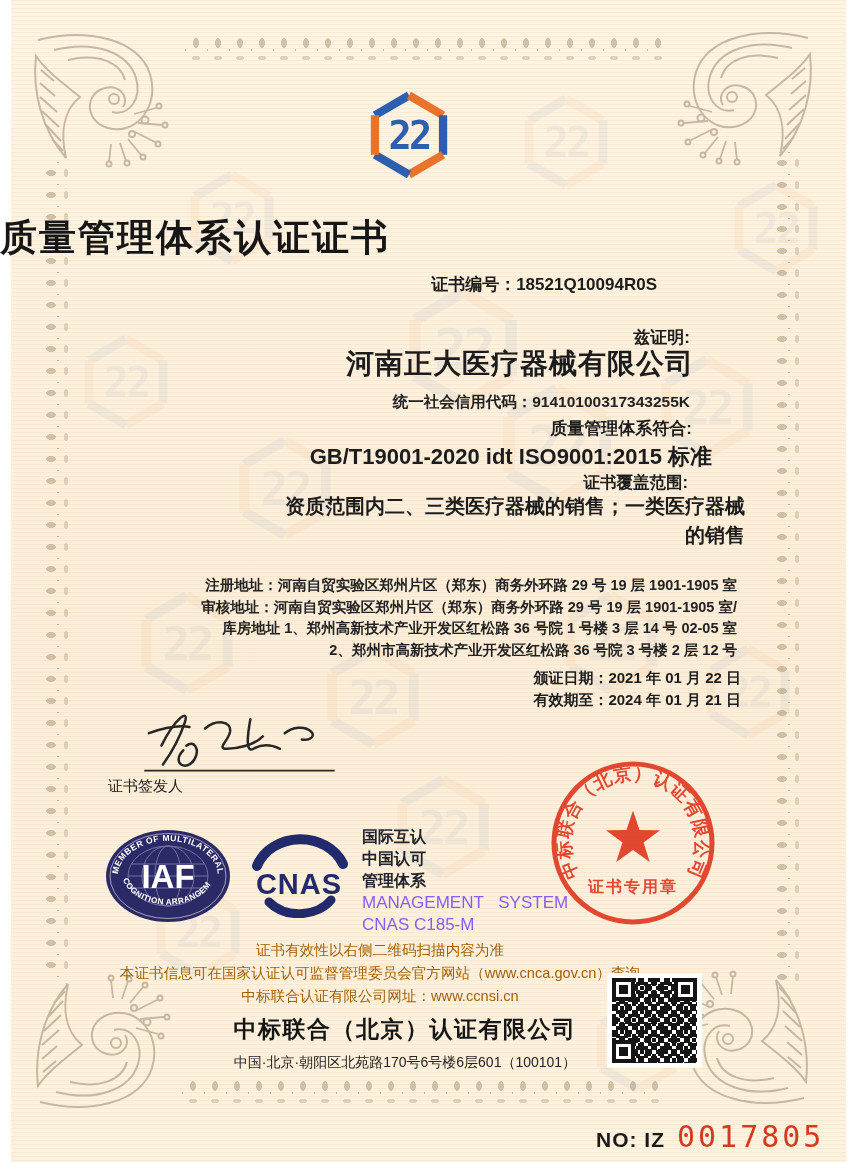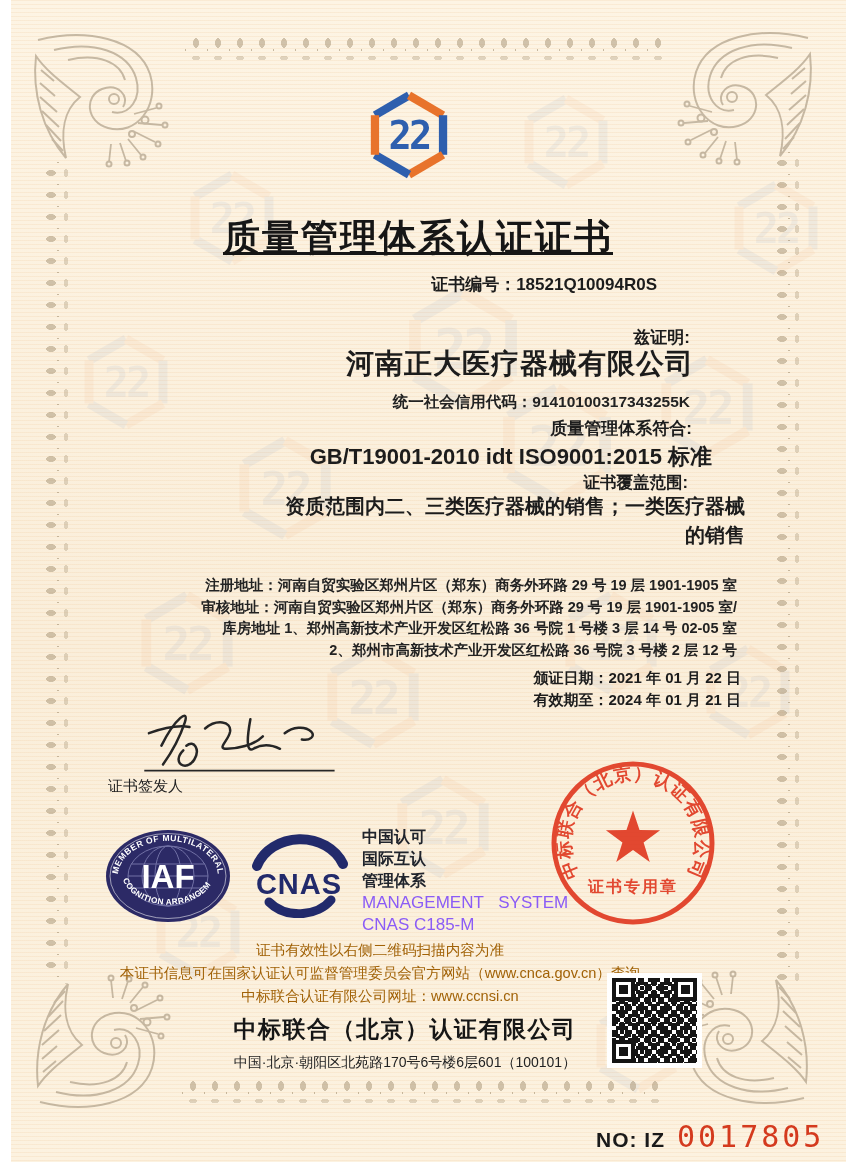--- a/index.html
+++ b/index.html
@@ -54,22 +54,22 @@
   #strip-left   { left:0; top:0; width:11px; height:100%; }
   #strip-right  { right:0; top:0; width:4px; height:100%; }
   #strip-bottom { left:0; bottom:0; width:100%; height:7px; }
 
   
   .content { z-index: 10; }
 
   #org-logo { left: 363px; top: 88px; z-index: 10; }
 
   #title {
-    left: 0; top: 213px; width: 836px; text-align: center;
-    font-size: 37px; font-weight: bold; letter-spacing: 2px; color: #161616; text-decoration: underline;
+    left: 0; top: 213px; width: 836px; 
+    font-size: 37px; font-weight: bold; letter-spacing: 2px; color: #161616;
   }
   #cert-no { top: 273px; right: 193px; font-size: 17px; font-weight: bold; }
 
   .right-a { text-align: right; }
   #stmt        { top: 326px; right: 160px; font-size: 17px;  font-weight: bold; }
   #company     { top: 345px; right: 156px; font-size: 28px;  font-weight: bold; letter-spacing: 1px; }
   #credit      { top: 392px; right: 160px; font-size: 15.5px; font-weight: bold; color:#222; }
   #conform     { top: 417px; right: 158px; font-size: 17px;  font-weight: bold; }
   #standard    { top: 442px; right: 138px; font-size: 22px;  font-weight: bold; }
   #scope-label { top: 472px; right: 162px; font-size: 16.5px; font-weight: bold; }
@@ -227,21 +227,21 @@
 <div id="title" class="abs content">质量管理体系认证证书</div>
 
 <div id="cert-no" class="abs content">
   <span>证书编号：</span><span>18521Q10094R0S</span>
 </div>
 
 <div id="stmt" class="abs content right-a">兹证明:</div>
 <div id="company" class="abs content right-a">河南正大医疗器械有限公司</div>
 <div id="credit" class="abs content right-a">统一社会信用代码：91410100317343255K</div>
 <div id="conform" class="abs content right-a">质量管理体系符合:</div>
-<div id="standard" class="abs content right-a">GB/T19001-2010 idt ISO9001:2015 标准</div>
+<div id="standard" class="abs content right-a">GB/T19001-2020 idt ISO9001:2015 标准</div>
 <div id="scope-label" class="abs content right-a">证书覆盖范围:</div>
 <div id="scope" class="abs content right-a">
   <div>资质范围内二、三类医疗器械的销售；一类医疗器械</div>
   <div>的销售</div>
 </div>
 
 <div id="addresses" class="abs content right-a">
   <div>注册地址：河南自贸实验区郑州片区（郑东）商务外环路 29 号 19 层 1901-1905 室</div>
   <div>审核地址：河南自贸实验区郑州片区（郑东）商务外环路 29 号 19 层 1901-1905 室/</div>
   <div>库房地址 1、郑州高新技术产业开发区红松路 36 号院 1 号楼 3 层 14 号 02-05 室</div>
@@ -288,22 +288,22 @@
   <text x="66" y="62" text-anchor="middle" font-size="33" font-weight="bold" fill="#ffffff">IAF</text>
 </svg>
 
 <svg id="cnas" class="abs content" width="108" height="84" viewBox="0 0 108 84">
   <path d="M12,32 A46,40 0 0 1 98,30" fill="none" stroke="#222a6b" stroke-width="10" stroke-linecap="round"></path>
   <path d="M24,68 A38,30 0 0 0 86,66" fill="none" stroke="#222a6b" stroke-width="9" stroke-linecap="round"></path>
   <text x="54" y="60" text-anchor="middle" font-size="29" font-weight="bold" fill="#222a6b" letter-spacing="1">CNAS</text>
 </svg>
 
 <div id="acc-text" class="abs content">
+  <div class="acc-cn">国际互认</div>
   <div class="acc-cn">中国认可</div>
-  <div class="acc-cn">国际互认</div>
   <div class="acc-cn">管理体系</div>
   <div class="acc-en">MANAGEMENT SYSTEM</div>
   <div class="acc-en acc-code">CNAS C185-M</div>
 </div>
 
 <svg id="seal" class="abs content" width="180" height="180" viewBox="0 0 180 180">
   <circle cx="90" cy="90" r="79" fill="none" stroke="#e03a22" stroke-width="5"></circle>
   <path id="sealArc" d="M32.9,116.6 A63,63 0 1 1 147.1,116.6" fill="none"></path>
   <text font-size="18" font-weight="bold" fill="#e03a22" letter-spacing="1">
     <textPath href="#sealArc" startOffset="50%" text-anchor="middle">中标联合（北京）认证有限公司</textPath>

